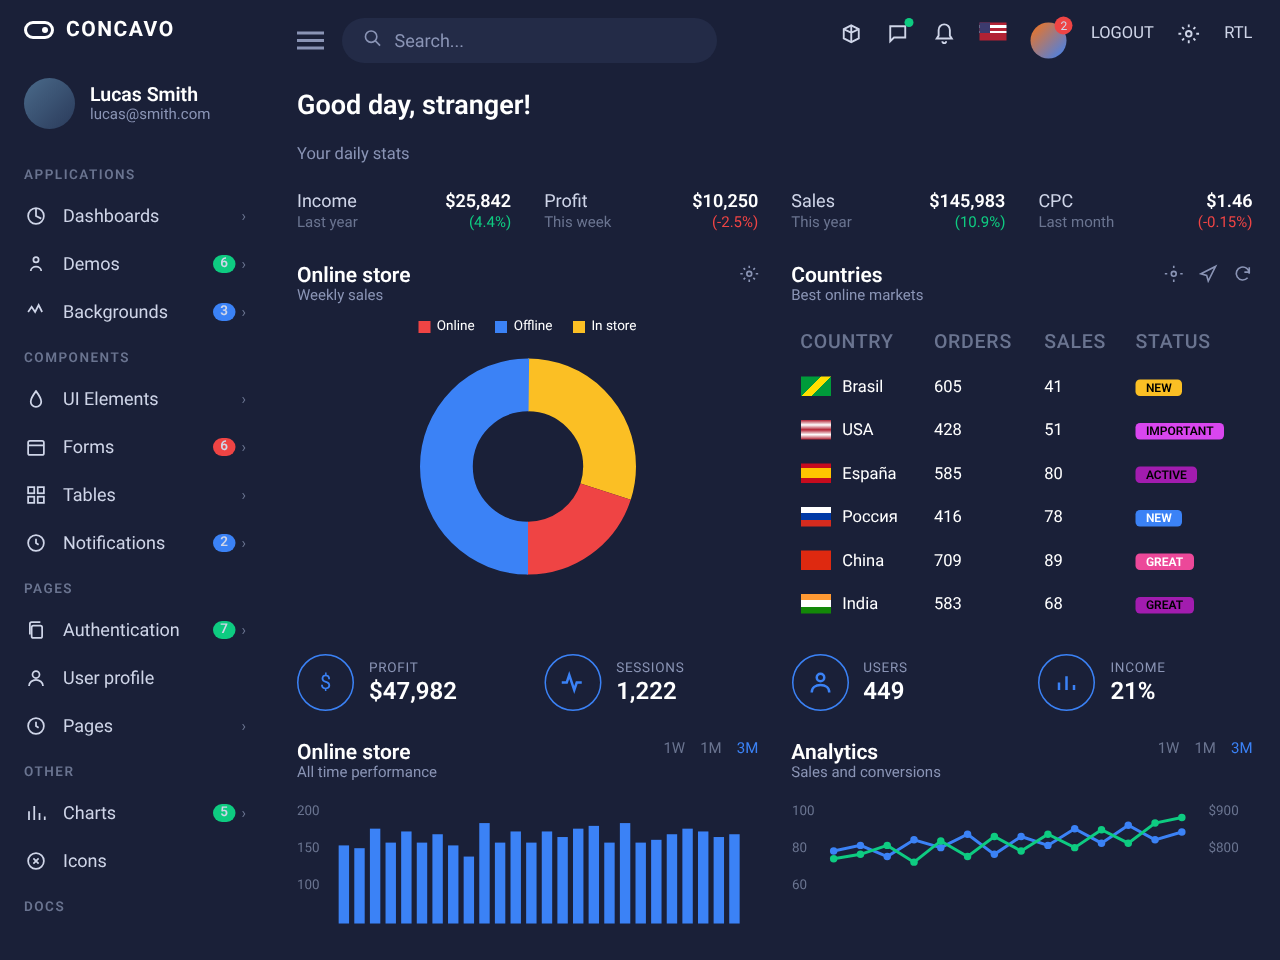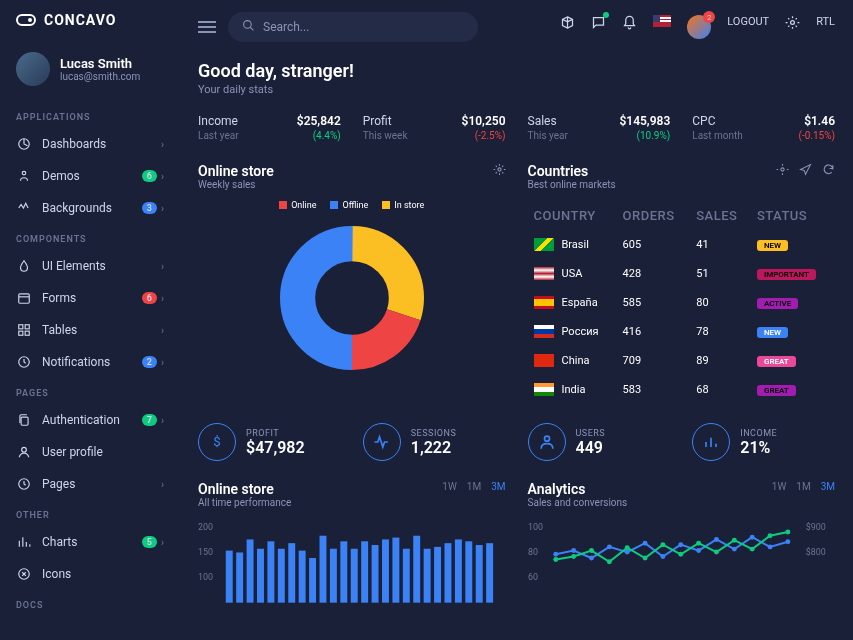--- a/index.html
+++ b/index.html
@@ -29,21 +29,21 @@
 .search{flex:0 0 250px;background:#232b47;border-radius:20px;padding:7px 14px;display:flex;align-items:center;color:#8a94b5;font-size:12px}
 .search-icon{margin-right:8px}
 .topbar-right{margin-left:auto;display:flex;align-items:flex-start;gap:16px;color:#cfd5e8;font-size:11px}
 .top-icon{cursor:pointer;position:relative}
 .dot-badge{position:absolute;top:-3px;right:-3px;width:6px;height:6px;border-radius:50%}
 .flag{width:18px;height:12px;background:linear-gradient(to bottom,#b22234 0%,#b22234 15%,#fff 15%,#fff 30%,#b22234 30%,#b22234 45%,#fff 45%,#fff 60%,#b22234 60%);position:relative}
 .flag::before{content:"";position:absolute;width:7px;height:7px;background:#3c3b6e;top:0;left:0}
 .avatar-sm{width:24px;height:24px;border-radius:50%;background:linear-gradient(135deg,#f97316,#3b82f6);position:relative}
 .avatar-sm::after{content:"2";position:absolute;top:-4px;right:-4px;background:#ef4444;width:12px;height:12px;border-radius:50%;font-size:8px;display:flex;align-items:center;justify-content:center}
 .content{padding:6px 18px}
-.greeting{font-size:18px;font-weight:600;margin-bottom:2px}
+.greeting{font-size:18px;font-weight:600;margin-bottom:15px}
 .subtitle{font-size:11px;color:#8a94b5;margin-bottom:18px}
 .stats-row{display:flex;gap:22px;margin-bottom:22px}
 .stat{flex:1}
 .stat-head{display:flex;justify-content:space-between;font-size:12px;margin-bottom:2px}
 .stat-label{color:#cfd5e8}
 .stat-val{font-weight:600}
 .stat-foot{display:flex;justify-content:space-between;font-size:10px}
 .stat-sub{color:#6a7490}
 .stat-pct{color:#0ecb81}
 .stat-pct.neg{color:#ef4444}
@@ -57,21 +57,21 @@
 .legend-item{display:flex;align-items:center;gap:4px}
 .legend-sq{width:8px;height:8px}
 .donut{display:block;margin:0 auto}
 .table{width:100%;font-size:11px}
 .table th{text-align:left;color:#6a7490;font-weight:500;font-size:13px;letter-spacing:0.5px;padding:6px 4px}
 .table td{padding:7px 4px}
 .country-cell{display:flex;align-items:center;gap:8px}
 .mini-flag{width:20px;height:13px;flex-shrink:0}
 .pill{font-size:8px;padding:1px 7px;border-radius:3px;font-weight:600}
 .pill-yellow{background:#fbbf24;color:#000}
-.pill-orange{background:#be185d;color:#000}
+.pill-orange{background:#d946ef;color:#000}
 .pill-green{background:#a21caf;color:#000}
 .pill-blue{background:#3b82f6;color:#fff}
 .pill-pink{background:#ec4899;color:#fff}
 .metrics{display:flex;gap:22px;margin-bottom:20px}
 .metric{flex:1;display:flex;align-items:center;gap:10px}
 .metric-icon{width:38px;height:38px;border:1.5px solid #3b82f6;border-radius:50%;display:flex;align-items:center;justify-content:center;color:#3b82f6;flex-shrink:0}
 .metric-label{font-size:9px;color:#8a94b5;letter-spacing:0.5px}
 .metric-val{font-size:16px;font-weight:600}
 .chart-row{display:flex;gap:22px}
 .chart-card{flex:1}

